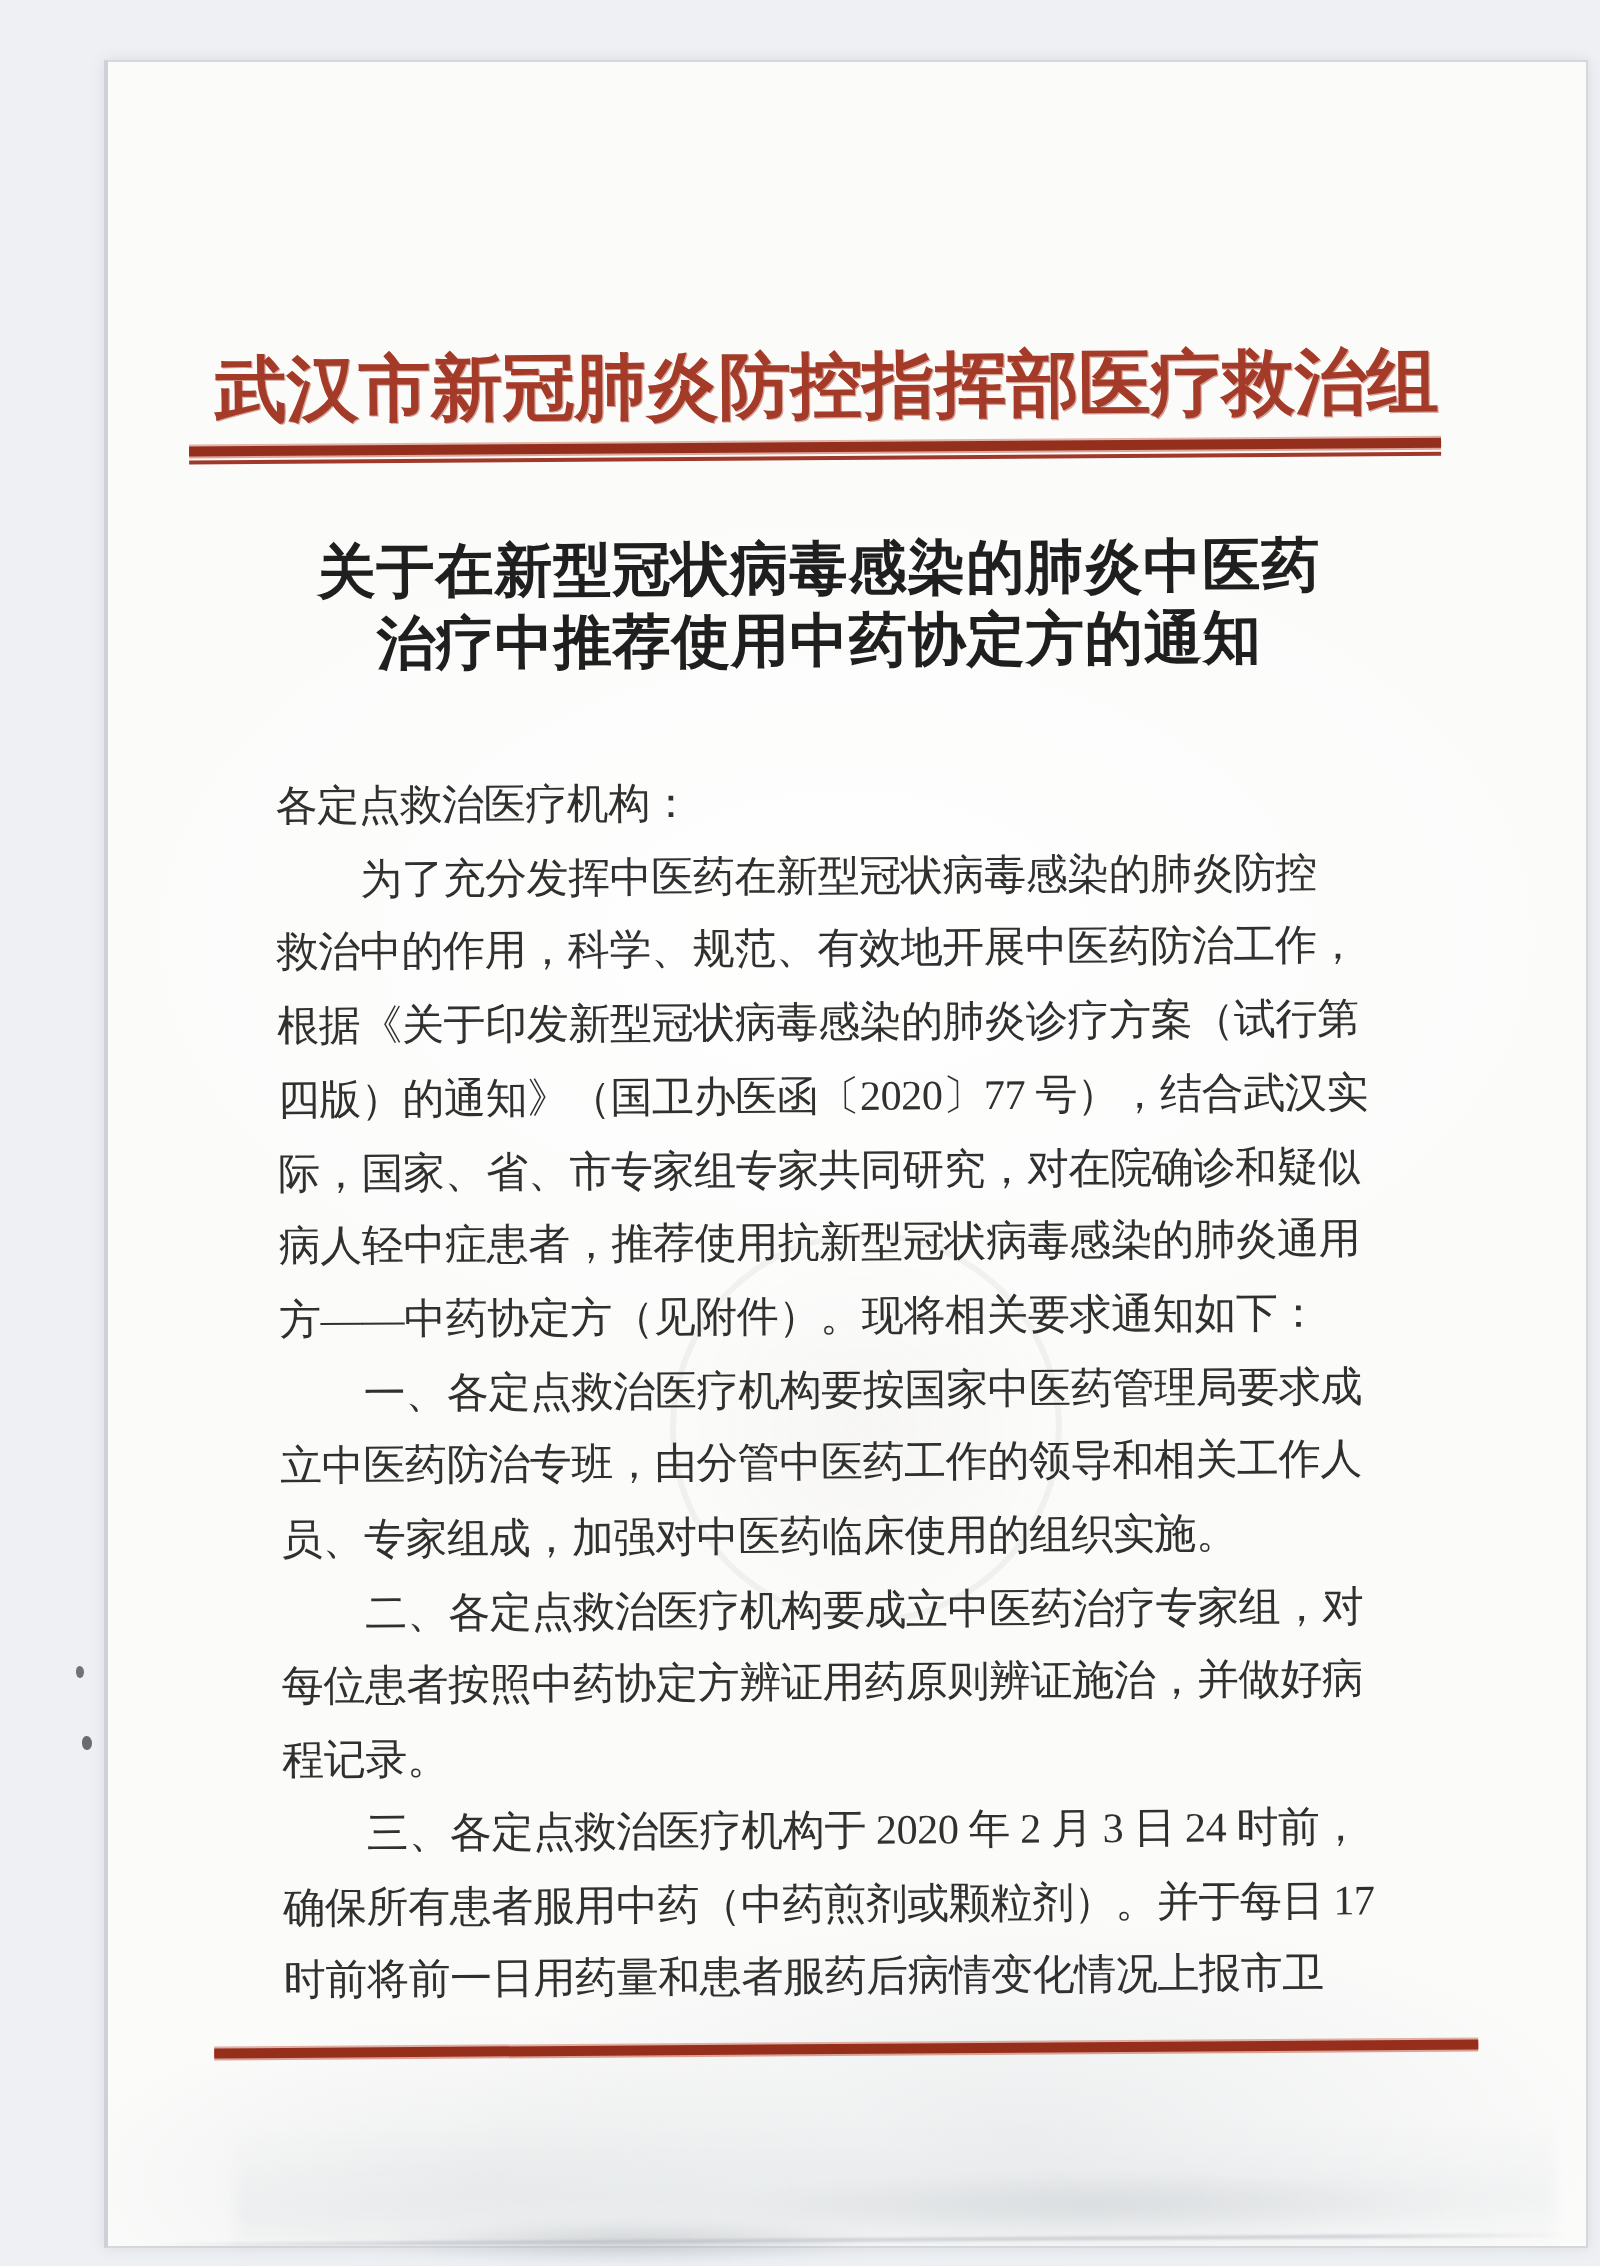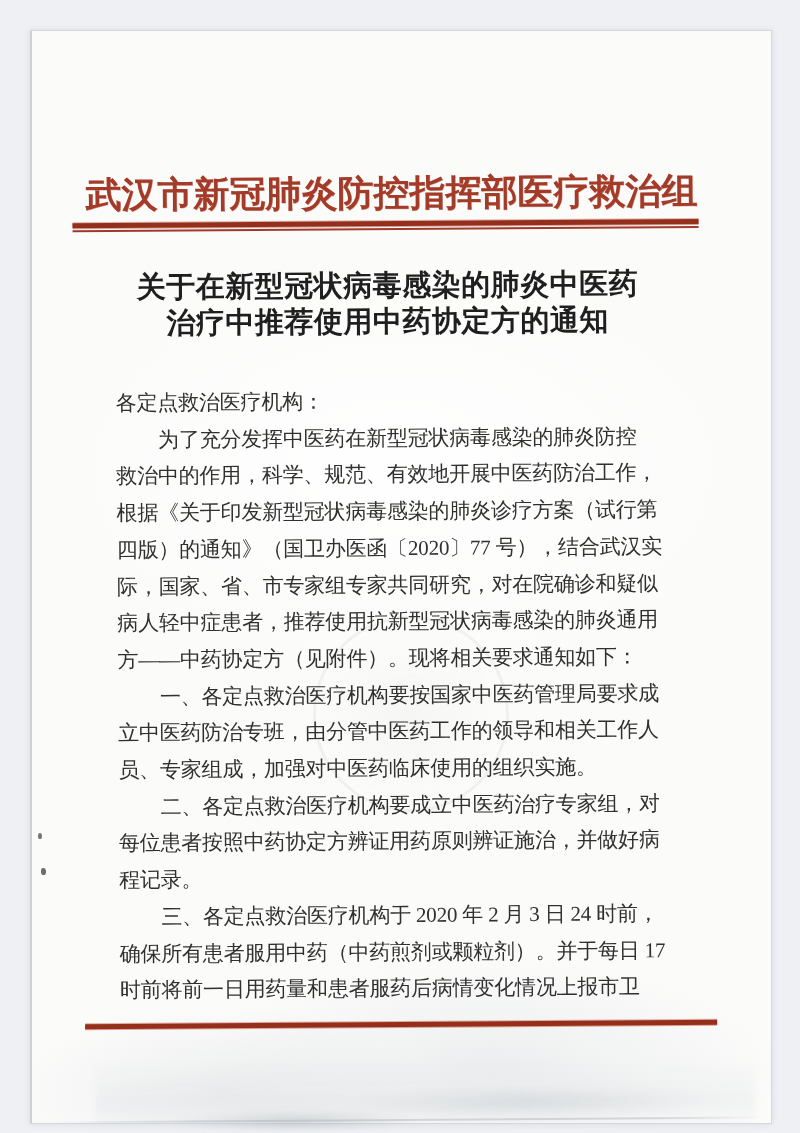--- a/index.html
+++ b/index.html
@@ -6,21 +6,21 @@
   body{
     width:800px;height:1133px;
     background:#eef0f4;
     position:relative;
     overflow:hidden;
     font-family:"Liberation Serif","DejaVu Serif",serif;
   }
   
   .paper{
     position:absolute;
-    left:30px;top:30px;
+    left:52px;top:30px;
     width:739px;height:1092px;
     background:
       radial-gradient(ellipse 420px 160px at 62% 95%, rgba(198,204,210,0.28), rgba(198,204,210,0) 70%),
       radial-gradient(ellipse 300px 120px at 25% 97%, rgba(190,196,202,0.22), rgba(190,196,202,0) 70%),
       radial-gradient(ellipse 500px 300px at 50% 40%, rgba(255,255,255,0.9), rgba(250,250,249,0) 80%),
       #fbfbfa;
     border:1px solid #d6d7db;
     border-left:2px solid #cfd0d5;
     box-shadow:0 0 6px rgba(120,125,140,0.18);
   }

